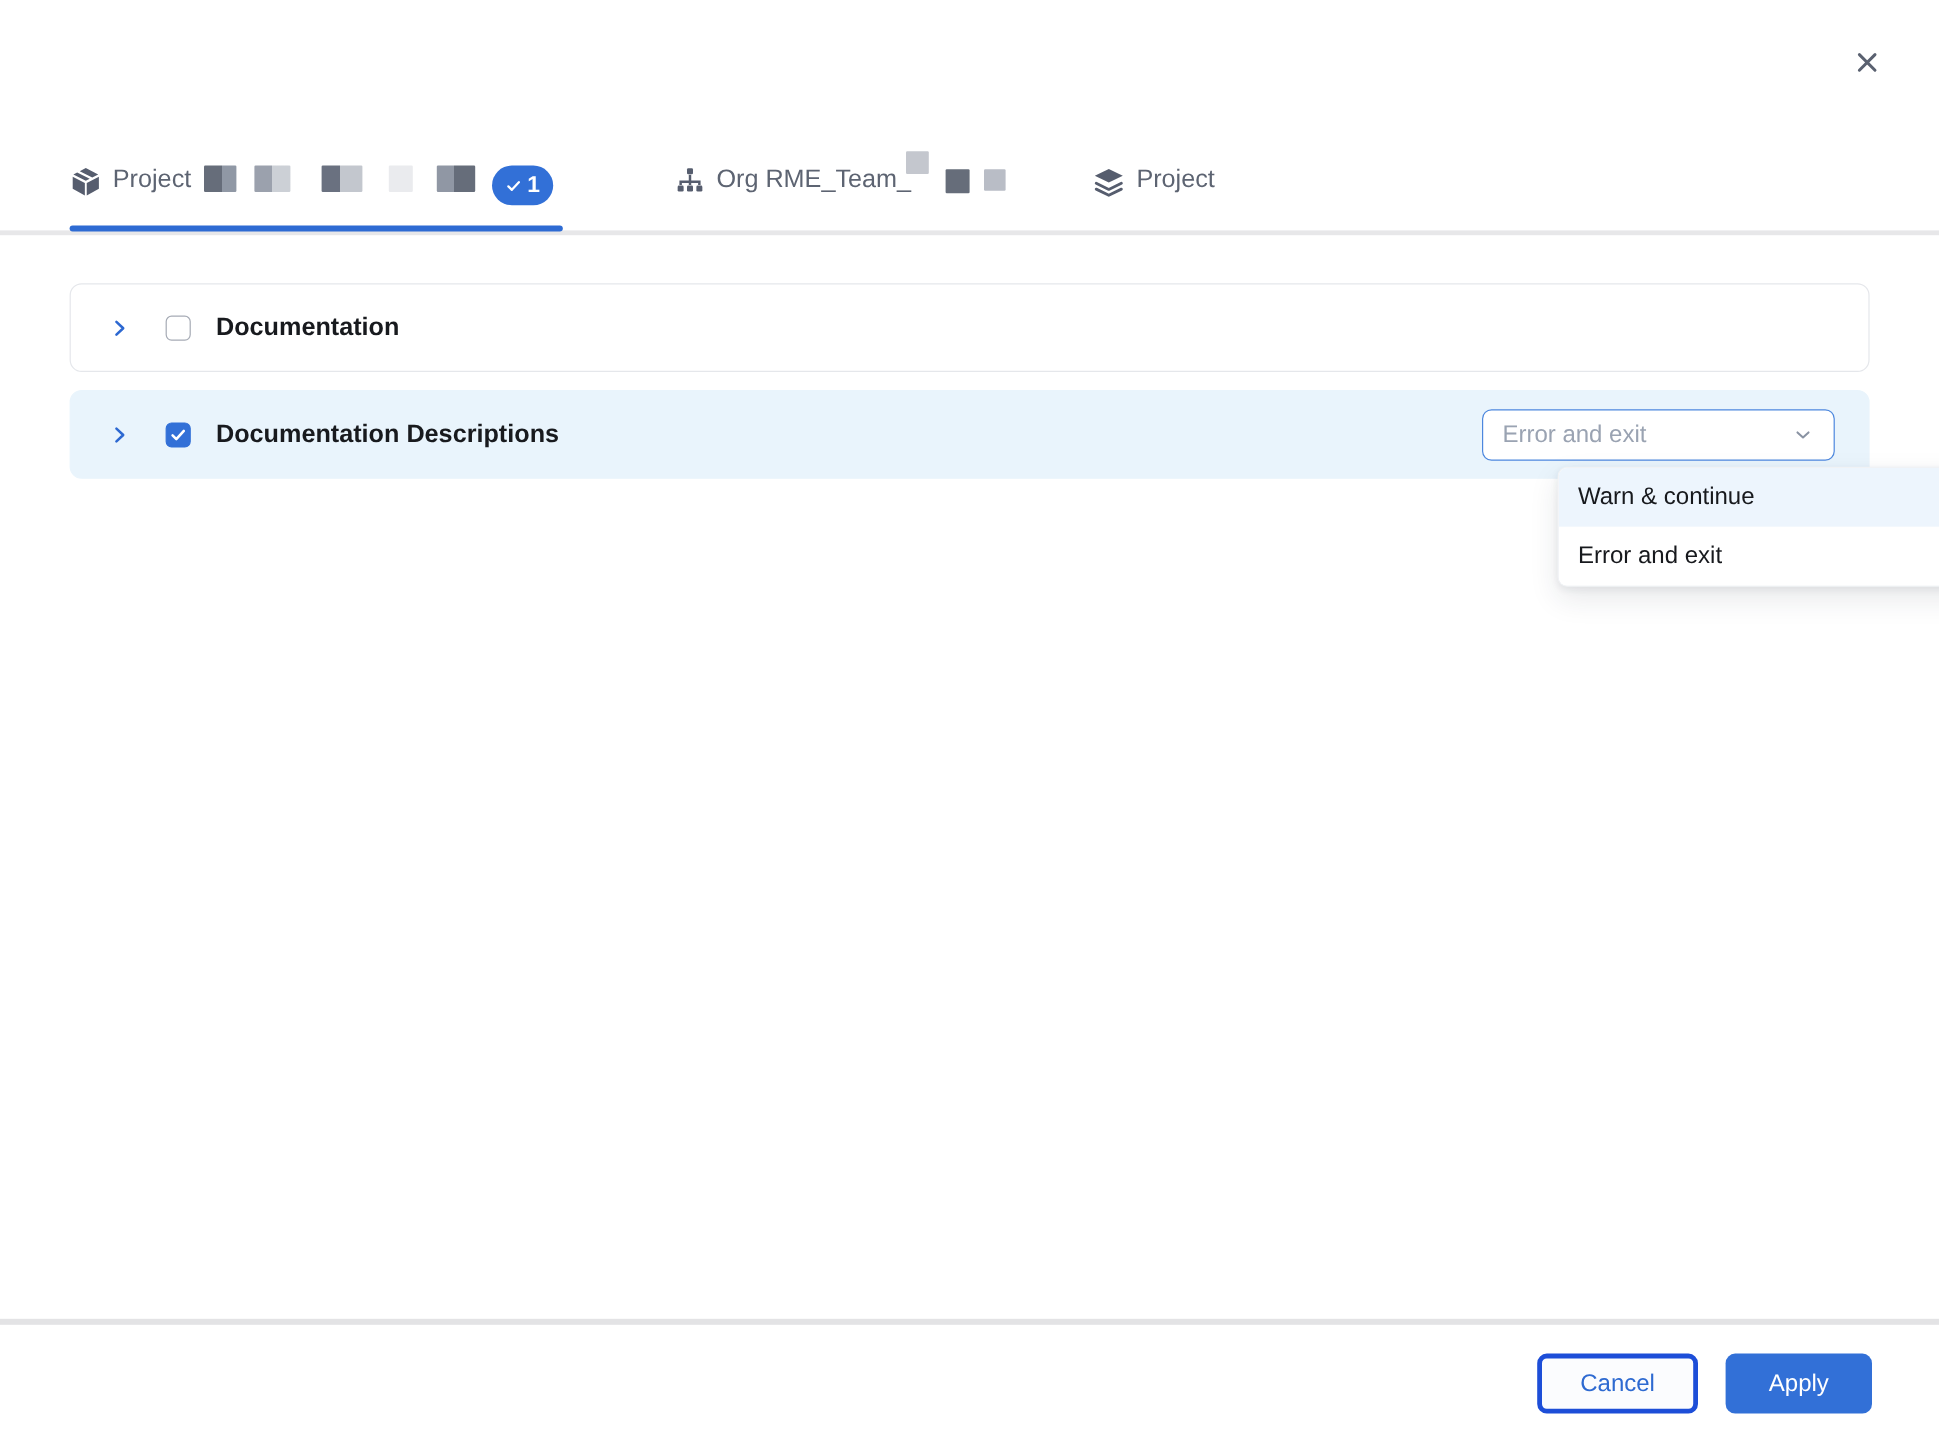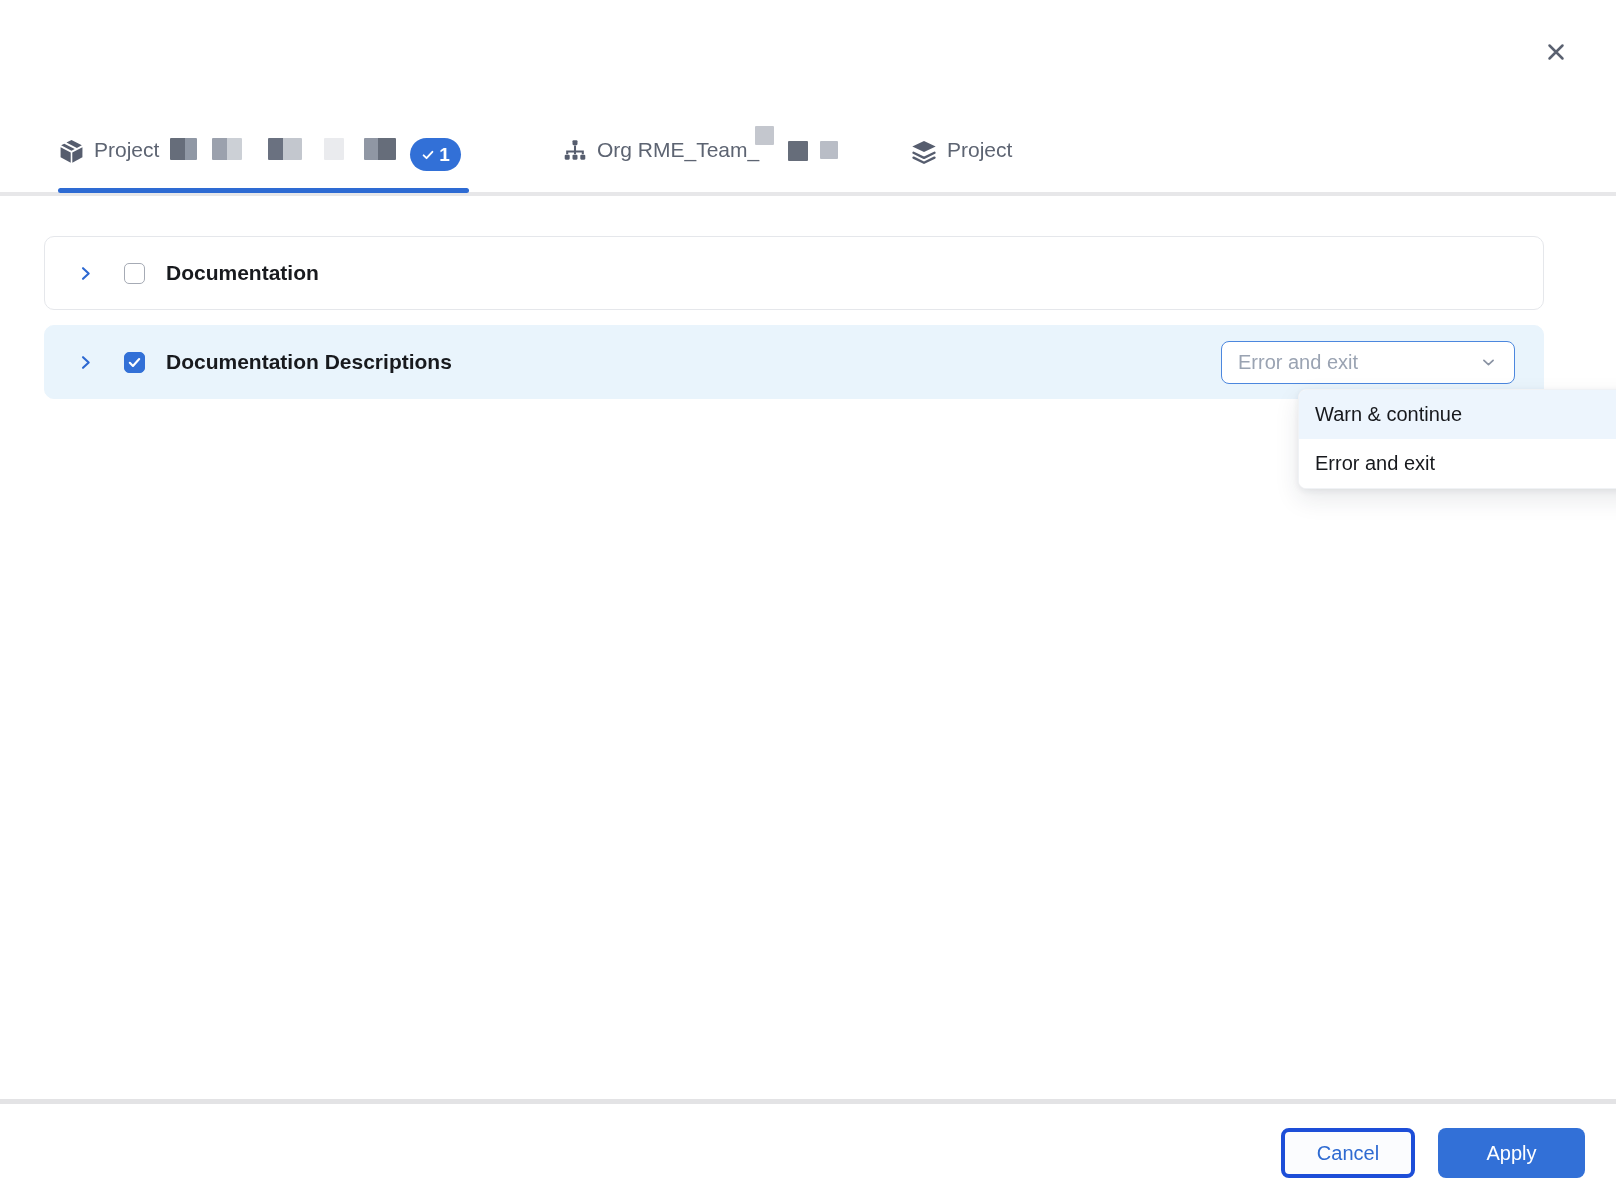--- a/index.html
+++ b/index.html
@@ -61,21 +61,21 @@
 
   .tab-underline{
     position:absolute;left:58px;top:188px;width:411px;height:5px;
     background:var(--underline-blue);border-radius:3px;z-index:2;
   }
   .tabs-divider{
     position:absolute;left:0;top:192px;width:1616px;height:4px;background:#e7e7e9;
   }
 
   
-  .cards{position:absolute;left:44px;top:236px;width:1500px;}
+  .cards{position:absolute;left:58px;top:236px;width:1500px;}
   .card{
     position:relative;height:74px;border-radius:10px;border:1px solid #e5e7eb;
     background:#fff;display:flex;align-items:center;padding-left:32px;margin-bottom:15px;
   }
   .card.selected{background:var(--selected-row-bg);border-color:var(--selected-row-bg);}
   .expander{width:17px;height:17px;display:flex;align-items:center;justify-content:center;
     background:none;border:none;padding:0;cursor:pointer;margin-right:30px;}
   .checkbox{
     width:21px;height:21px;border-radius:5px;border:1.5px solid #a6abb5;background:#fff;
     margin-right:21px;cursor:pointer;display:flex;align-items:center;justify-content:center;flex:0 0 auto;
@@ -104,21 +104,21 @@
     font-size:20px;color:#17191d;cursor:pointer;background:#fff;
   }
   .menu-item.highlighted{background:var(--menu-highlight-bg);}
 
   
   .footer-divider{position:absolute;left:0;top:1099px;width:1616px;height:5px;background:#e3e3e5;}
   .btn{position:absolute;top:1128px;height:50px;border-radius:8px;font-size:20px;font-weight:500;
     display:flex;align-items:center;justify-content:center;cursor:pointer;
     font-family:"Liberation Sans", sans-serif;}
   .btn-cancel{left:1281px;width:134px;background:#fbfcfe;border:4px solid #1d4ed8;color:#2e6ad1;}
-  .btn-apply{left:1438px;width:147px;background:var(--accent-blue);border:none;color:#fff;}
+  .btn-apply{left:1438px;width:122px;background:var(--accent-blue);border:none;color:#fff;}
 </style>
 </head>
 <body>
 
 <div class="modal">
 
 
   <button class="close-btn">
     <span style="display:flex;">
       <svg width="26" height="26" viewBox="0 0 24 24">

